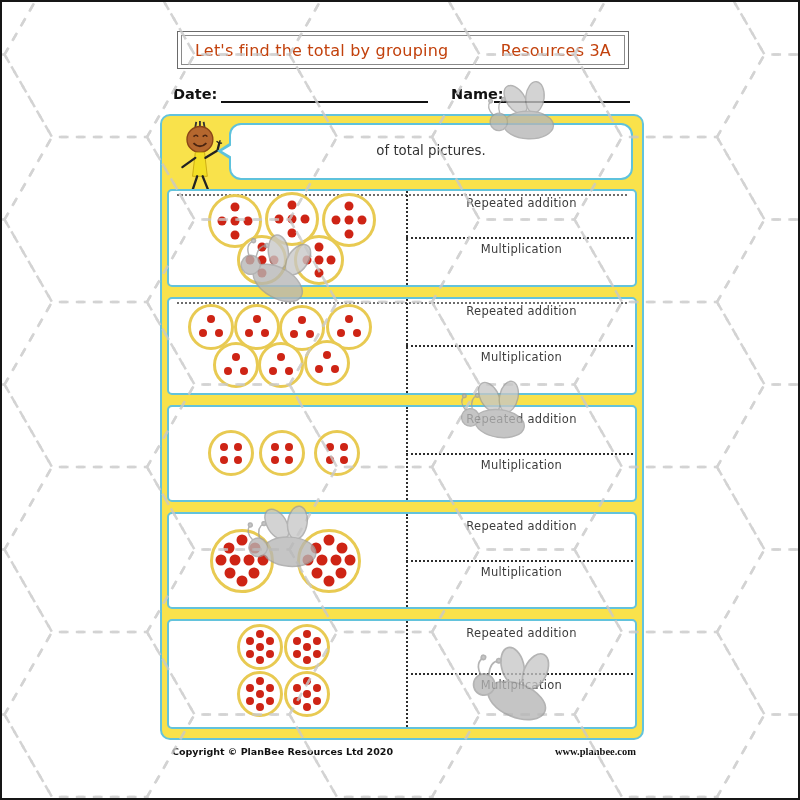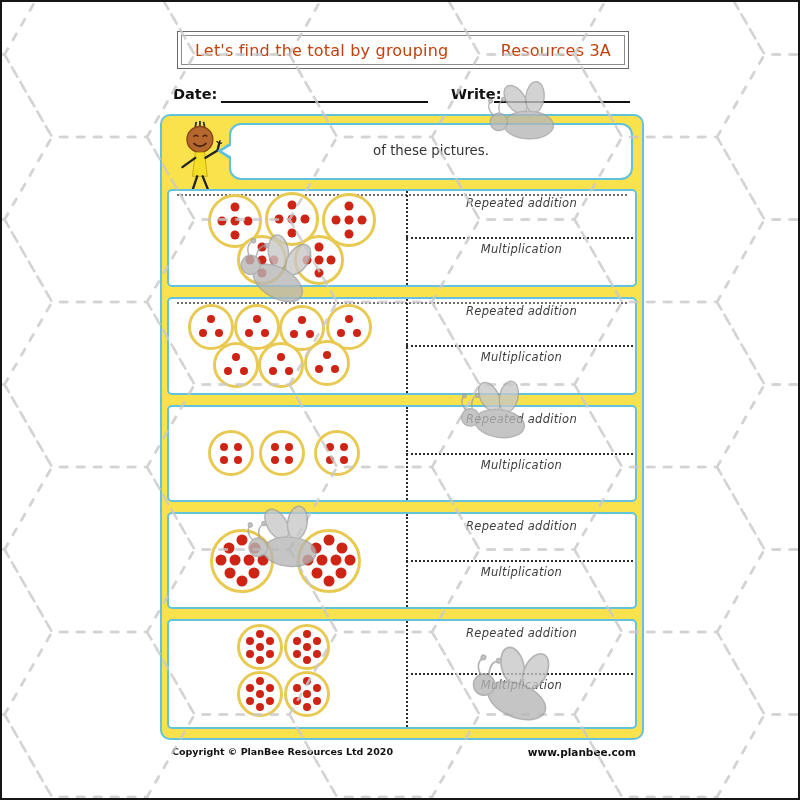--- a/index.html
+++ b/index.html
@@ -21,35 +21,35 @@
           border:2px solid #63c3dc;border-radius:10px;box-sizing:border-box;z-index:2;}
   .instruction{position:absolute;left:0;top:0;right:0;height:72px;}
   .kid{position:absolute;left:8px;top:4px;width:58px;height:72px;}
   .bubble{position:absolute;left:67px;top:7px;right:9px;height:57px;background:#fff;border:2.5px solid #5ec2dc;
           border-radius:12px;display:flex;flex-direction:column;justify-content:center;align-items:center;
           text-align:center;font-size:13.3px;line-height:1.55;color:#333;box-sizing:border-box;}
   .bubble:before{content:"";position:absolute;left:-14px;top:17px;border-top:9px solid transparent;
                  border-bottom:9px solid transparent;border-right:14px solid #5ec2dc;}
   .bubble:after{content:"";position:absolute;left:-9px;top:20px;border-top:6px solid transparent;
                 border-bottom:6px solid transparent;border-right:10px solid #fff;}
-  .rows{position:absolute;left:0;top:73px;right:0;font-style:italic;}
+  .rows{position:absolute;left:0;top:73px;right:0;}
   .row-box{position:relative;background:#fff;border:2px solid #63c3dc;border-radius:5px;
            margin:0 5px 10px 5px;box-sizing:border-box;}
   .row-top-dotted{position:absolute;left:8px;right:8px;top:3px;border-top:2px dotted rgba(45,45,45,.7);}
   .picture-area{position:absolute;left:0;top:0;width:237px;bottom:0;}
   .group-circle{position:absolute;border:3px solid #e8ca52;border-radius:50%;background:#fff;box-sizing:border-box;}
   .dot{position:absolute;background:#ce2415;border-radius:50%;transform:translate(-50%,-50%);}
   .v-divider{position:absolute;left:237px;top:0;bottom:0;border-left:2px dotted #2d2d2d;}
   .answer-area{position:absolute;left:239px;right:0;top:0;bottom:0;}
   .answer-label{position:absolute;width:100%;text-align:center;font-size:11.5px;color:#3c3c3c;letter-spacing:.3px;}
   .h-dotted{position:absolute;left:-2px;right:2px;border-top:2px dotted #2d2d2d;}
   .answer-space{position:absolute;left:0;right:0;}
   
   .footer-left{position:absolute;left:170px;top:744px;font-size:9.5px;font-weight:bold;color:#111;z-index:2;}
-  .footer-right{position:absolute;right:162px;top:744px;font-size:10.5px;font-weight:bold;color:#111;z-index:2;}
+  .footer-right{position:absolute;right:162px;top:744px;font-size:10.5px;font-weight:bold;color:#111;z-index:2;font-family:Liberation Serif, serif;}
   .bee{position:absolute;z-index:5;opacity:.78;pointer-events:none;}
 </style>
 </head>
 <body>
 
 <div class="canvas">
 
   <svg class="hex-overlay" width="800" height="800">
       <path d="M-282.5,-112.5 L-235,-195 L-140,-195 L-92.5,-112.5 L-140,-30 L-235,-30 Z" fill="none" stroke="#c9c9c9" stroke-width="2.5" stroke-dasharray="8 9"></path>
       <path d="M-282.5,52.5 L-235,-30 L-140,-30 L-92.5,52.5 L-140,135 L-235,135 Z" fill="none" stroke="#c9c9c9" stroke-width="2.5" stroke-dasharray="8 9"></path>
@@ -119,40 +119,40 @@
 
   <div class="title-box">
     <div class="title-inner">
       <span class="title-text">Let's find the total by grouping</span>
       <span class="title-text">Resources 3A</span>
     </div>
   </div>
 
   <span class="fld-label" style="left:171px;top:84px;">Date:</span>
   <div class="write-line" style="left:219px;top:84px;width:207px;"></div>
-  <span class="fld-label" style="left:449px;top:84px;">Write:</span>
+  <span class="fld-label" style="left:449px;top:84px;">Name:</span>
   <div class="write-line" style="left:492px;top:84px;width:136px;"></div>
 
   <div class="yellow">
     <div class="instruction">
       <svg class="kid" viewBox="0 0 60 78">
         <path d="M26,8 l1,-6 M31,7 l0,-6 M36,8 l-1,-6" stroke="#333" stroke-width="2" fill="none"></path>
         <circle cx="31" cy="21" r="14" fill="#b5672e" stroke="#8a4517" stroke-width="1.5"></circle>
         <path d="M24,18 q3,-3 5,0" stroke="#4a2410" stroke-width="1.8" fill="none"></path>
         <path d="M34,18 q3,-3 5,0" stroke="#4a2410" stroke-width="1.8" fill="none"></path>
         <path d="M24,25 q7,7 14,0" stroke="#4a2410" stroke-width="2" fill="none"></path>
         <path d="M26,35 h10 l3,26 h-16 Z" fill="#f3df25" stroke="#caa911" stroke-width="1"></path>
         <path d="M26,41 L12,51" stroke="#222" stroke-width="2.5" fill="none" stroke-linecap="round"></path>
         <path d="M37,41 L50,33 L52,25" stroke="#222" stroke-width="2.5" fill="none" stroke-linecap="round"></path>
         <path d="M52,25 l-3,-2 M52,25 l1,-3 M52,25 l3,0" stroke="#222" stroke-width="1.5"></path>
         <path d="M28,61 L23,76 M34,61 L40,76" stroke="#222" stroke-width="2.5" stroke-linecap="round"></path>
         <path d="M23,76 l-5,1 M40,76 l5,1" stroke="#222" stroke-width="2.5" stroke-linecap="round"></path>
       </svg>
       <div class="bubble">
-        <span>of these pictures.</span>
+        <span>of total pictures.</span>
       </div>
     </div>
     <div class="rows">
         <div class="row-box" style="height: 98px;">
           <div class="row-top-dotted"></div>
           <div class="picture-area">
             <div class="group-circle" style="left: 39px; top: 3px; width: 54px; height: 54px;">
               <span class="dot" style="left: 50%; top: 21%; width: 9px; height: 9px;"></span>
               <span class="dot" style="left: 23%; top: 50%; width: 9px; height: 9px;"></span>
               <span class="dot" style="left: 50%; top: 50%; width: 9px; height: 9px;"></span>

